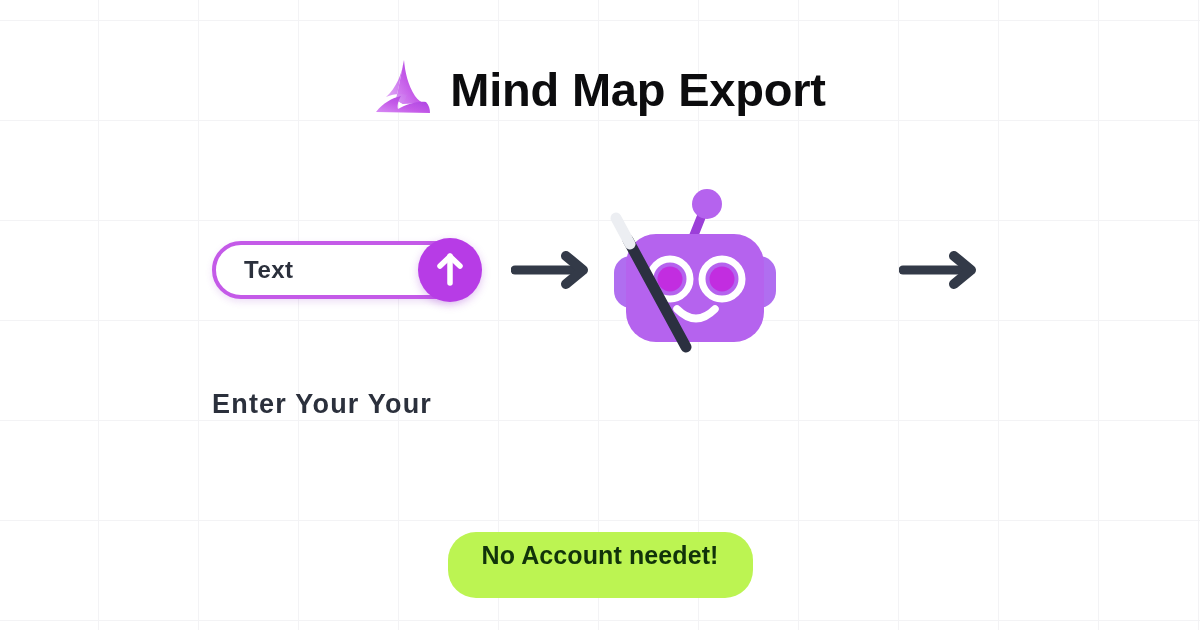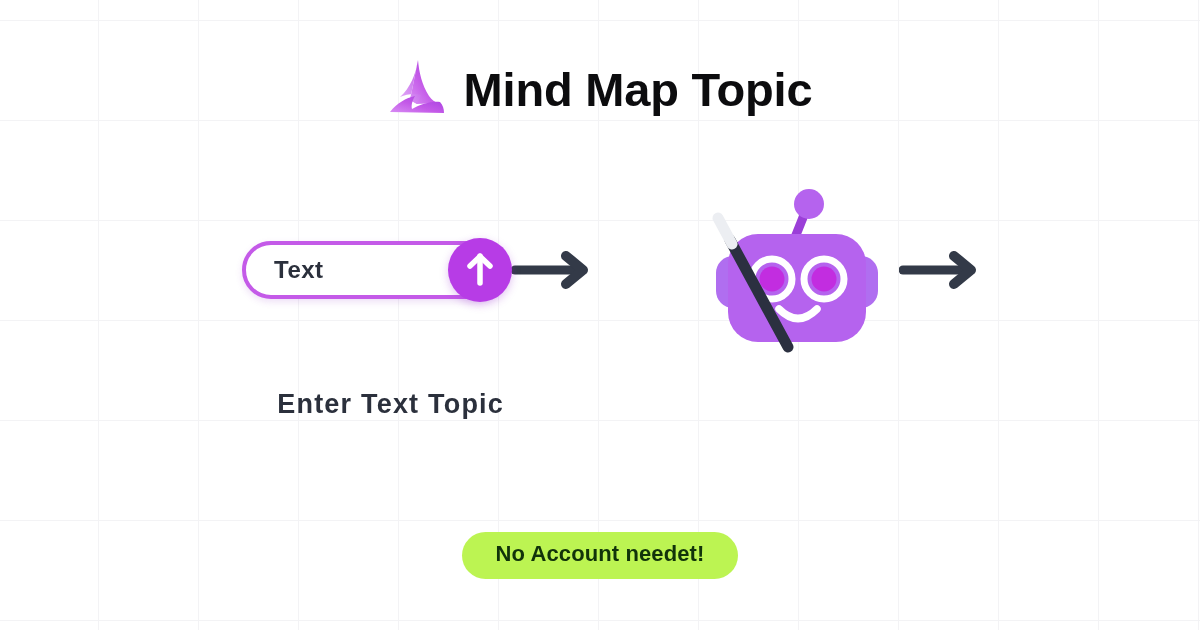--- a/index.html
+++ b/index.html
@@ -45,21 +45,21 @@
     position:absolute;
     left:0; right:0; top:175px;
     display:flex;
     align-items:flex-start;
     justify-content:center;
   }
   .step{
     width:292px;
     display:flex;
     flex-direction:column;
-    align-items:flex-end;
+    align-items:flex-start;
   }
   .step-art{
     height:190px;
     display:flex;
     align-items:center;
     justify-content:center;
   }
   .step-label{
     margin-top:24px;
     font-size:27px;
@@ -119,23 +119,23 @@
   
   .badge-wrap{
     position:absolute;
     left:0; right:0; top:532px;
     display:flex;
     justify-content:center;
   }
   .badge{
     background:#bcf452;
     color:#11330a;
-    font-size:22px;
-    font-weight:bold;
-    padding:9px 34px 12px 34px;
+    font-size:25px;
+    font-weight:bold;
+    padding:9px 34px 28px 34px;
     border-radius:28px;
     letter-spacing:.1px;
     white-space:nowrap;
   }
 </style>
 </head>
 <body>
 
 <div class="canvas">
 
@@ -152,40 +152,40 @@
             <stop offset="0" stop-color="#e3aaf8"></stop>
             <stop offset="1" stop-color="#b94fe6"></stop>
           </linearGradient>
         </defs>
         <path d="M30 2 C31 14 34 27 41 38 C44 42 47 44 50 45 L29 46 L22 42 Z" fill="url(#hatg)"></path>
         <path d="M30 2 C28 16 22 30 12 39 C19 36 26 35 33 37 L29 46 L22 42 Z" fill="url(#hatg2)" opacity="0.95"></path>
         <path d="M2 54 C9 45 18 40 27 38 C24 43 23 48 24 51 C33 46 43 43 52 44
                  C55 47 56 51 56 55 Z" fill="url(#hatg)"></path>
       </svg>
     </span>
-    <span class="title-text">Mind Map Topic</span>
+    <span class="title-text">Mind Map Export</span>
   </div>
 
   <div class="steps">
 
     <div class="step">
       <div class="step-art">
         <div class="input-pill">
           <span class="input-value">Text</span>
           <button class="send-btn">
             <span>
               <svg viewBox="0 0 34 36" xmlns="http://www.w3.org/2000/svg">
                 <path d="M17 4 L17 31" stroke="#ffffff" stroke-width="5.5" stroke-linecap="round" fill="none"></path>
                 <path d="M7 14 L17 4.5 L27 14" stroke="#ffffff" stroke-width="5.5" stroke-linecap="round" stroke-linejoin="round" fill="none"></path>
               </svg>
             </span>
           </button>
         </div>
       </div>
-      <div class="step-label">Enter Text Topic</div>
+      <div class="step-label">Enter Your Your</div>
     </div>
 
     <div class="arrow-cell">
       <span>
         <svg class="arrow-svg" viewBox="0 0 82 46" xmlns="http://www.w3.org/2000/svg">
           <path d="M4 23 L62 23" stroke="#333a48" stroke-width="9" stroke-linecap="round" fill="none"></path>
           <path d="M55 9 L72 23 L55 37" stroke="#333a48" stroke-width="10" stroke-linecap="round" stroke-linejoin="round" fill="none"></path>
         </svg>
       </span>
     </div>

